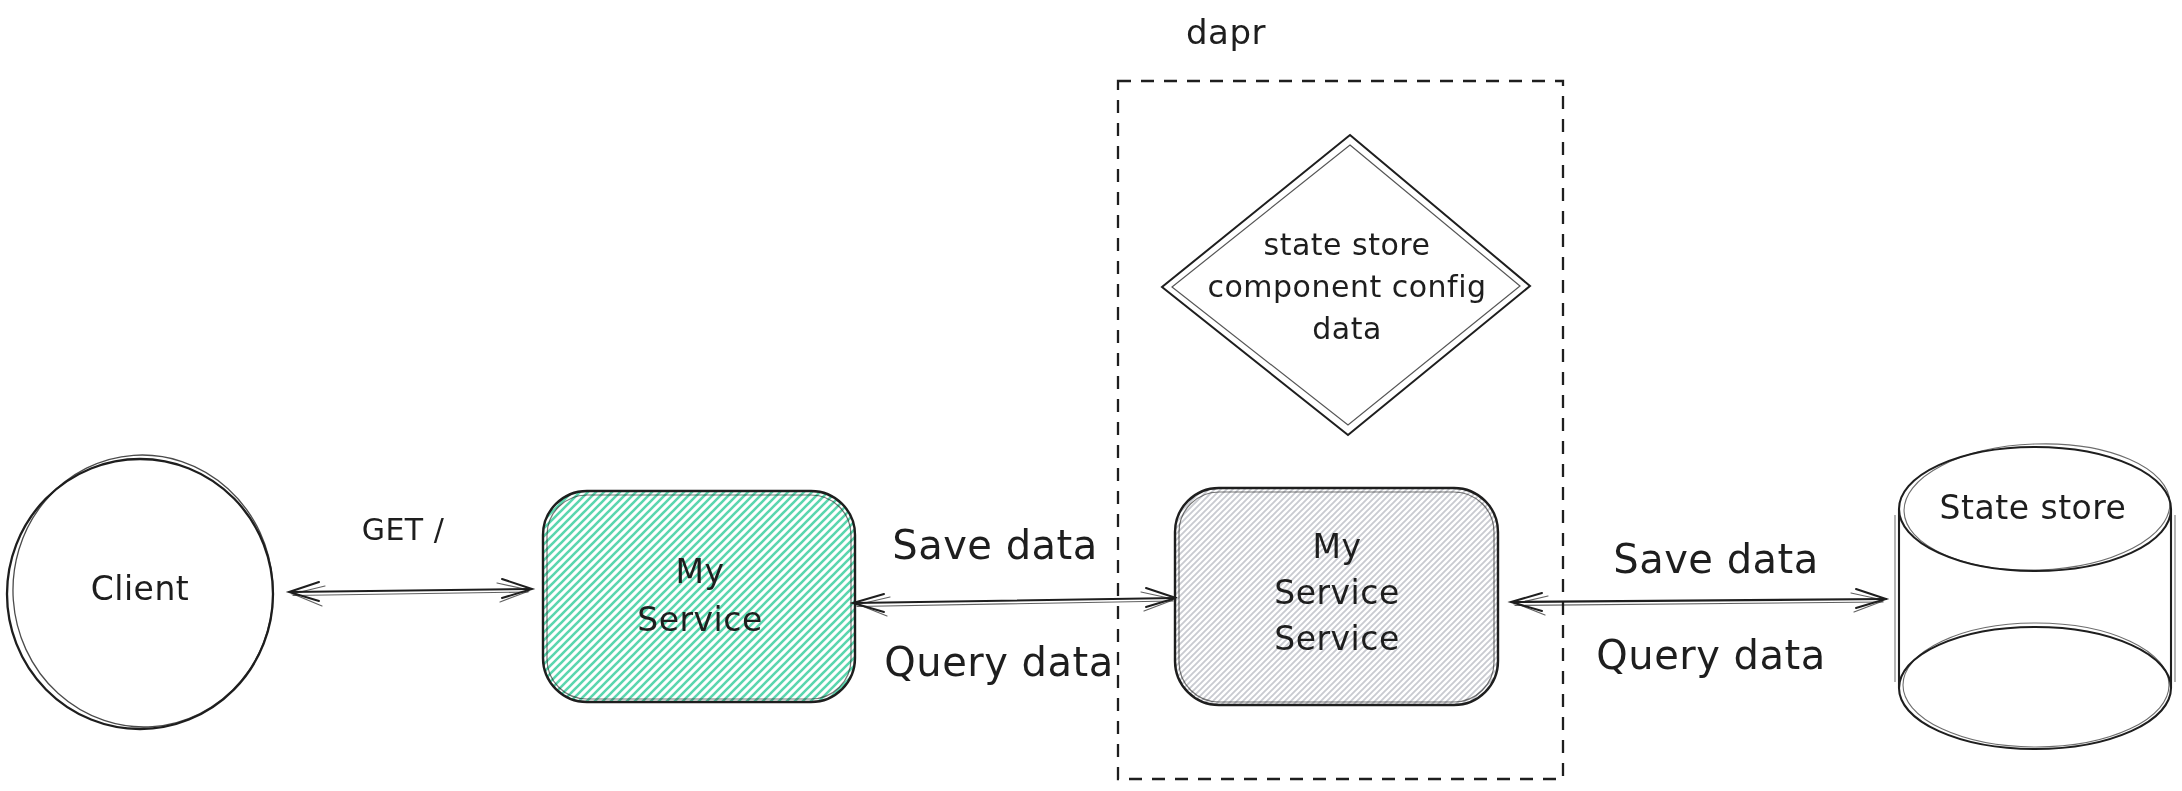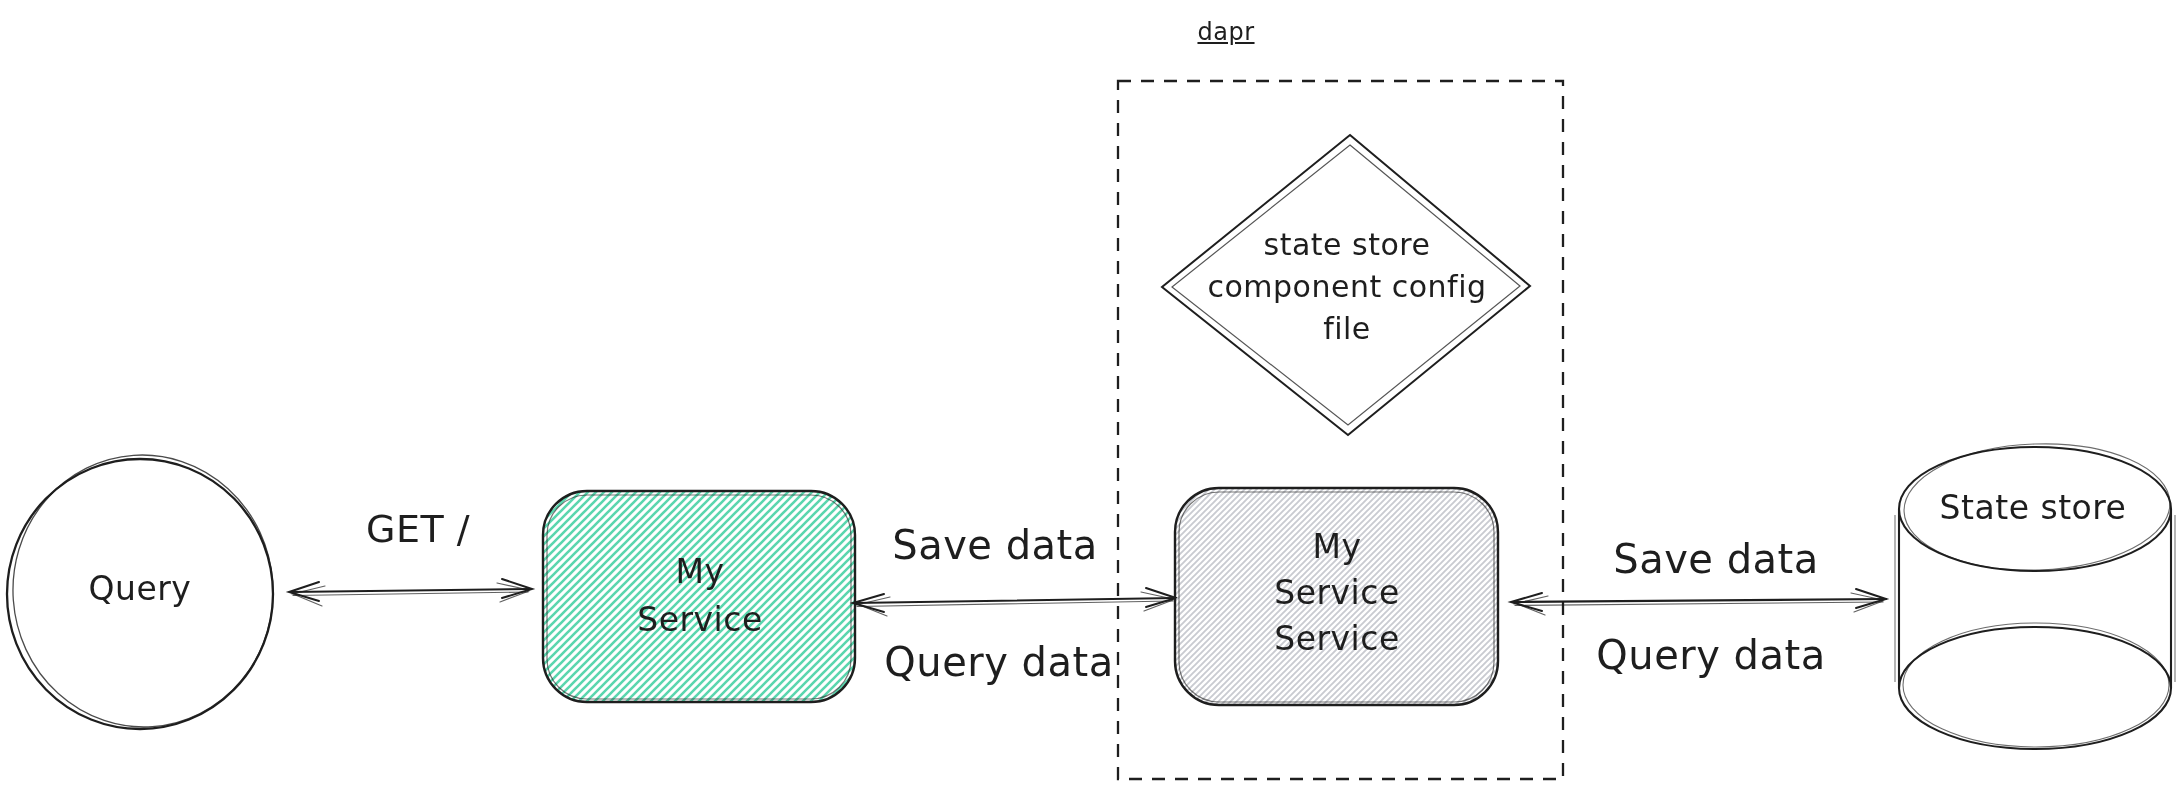--- a/index.html
+++ b/index.html
@@ -24,21 +24,21 @@
   .lbl {
     position: absolute;
     transform: translate(-50%, -50%);
     white-space: nowrap;
     text-align: center;
     color: #1e1e1e;
     letter-spacing: 0.5px;
   }
   .edge-lbl   { font-size: 40px; }
   .node-lbl   { font-size: 33px; }
-  .group-lbl  { font-size: 24px; text-decoration: underline; }
+  .group-lbl  { font-size: 34px; }
   .multi      { line-height: 46px; }
   .multi-sm   { line-height: 42px; font-size: 30px; }
   .multi-svc  { line-height: 48px; }
 </style>
 </head>
 <body>
 
 <div class="canvas">
 
   <svg class="layer" width="2182" height="791" viewBox="0 0 2182 791">
@@ -105,39 +105,39 @@
       <path d="M1895,515 L1895,682" stroke-width="1.1" opacity="0.6"></path>
       <path d="M2171,509 L2171,688" stroke-width="2.1"></path>
       <path d="M2175,515 L2175,682" stroke-width="1.1" opacity="0.6"></path>
       <ellipse cx="2035" cy="688" rx="136" ry="61" stroke-width="2.1"></ellipse>
       <ellipse cx="2036" cy="685" rx="133" ry="62" stroke-width="1.1" opacity="0.65"></ellipse>
       <ellipse cx="2035" cy="509" rx="136" ry="62" fill="#ffffff" stroke-width="2.1"></ellipse>
       <ellipse cx="2037" cy="507" rx="133" ry="63" stroke-width="1.1" opacity="0.65" transform="rotate(-2 2037 507)"></ellipse>
     </g>
   </svg>
 
-  <div class="lbl node-lbl" style="left:140px; top:588px;">Query</div>
+  <div class="lbl node-lbl" style="left:140px; top:588px;">Client</div>
 
-  <div class="lbl edge-lbl" style="left:418px; top:529px; font-size:38px;">GET /</div>
+  <div class="lbl edge-lbl" style="left:403px; top:529px; font-size:30px;">GET /</div>
 
   <div class="lbl node-lbl multi-svc" style="left:700px; top:596px;">
     <div>My</div>
     <div>Service</div>
   </div>
 
   <div class="lbl edge-lbl" style="left:995px; top:545px;">Save data</div>
 
   <div class="lbl edge-lbl" style="left:999px; top:662px;">Query data</div>
 
   <div class="lbl group-lbl" style="left:1226px; top:32px;">dapr</div>
 
   <div class="lbl multi-sm" style="left:1347px; top:287px;">
     <div>state store</div>
     <div>component config</div>
-    <div>file</div>
+    <div>data</div>
   </div>
 
   <div class="lbl node-lbl multi" style="left:1337px; top:593px;">
     <div>My</div>
     <div>Service</div>
     <div>Service</div>
   </div>
 
   <div class="lbl edge-lbl" style="left:1716px; top:559px;">Save data</div>
 

